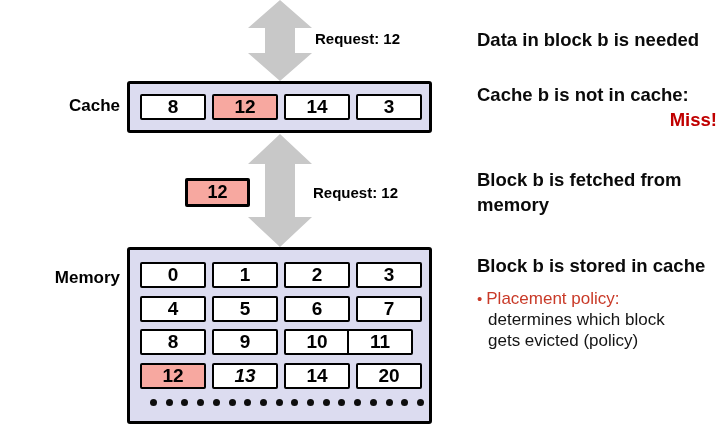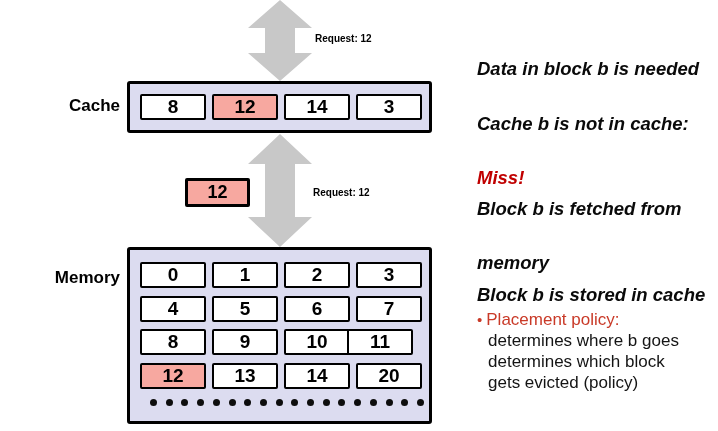--- a/index.html
+++ b/index.html
@@ -17,40 +17,40 @@
   #memory-box{top:247px;height:177px;}
 
   .cell{position:absolute;width:66px;height:26px;box-sizing:border-box;
     border:2.5px solid #000;border-radius:2px;background:#fff;
     display:flex;align-items:center;justify-content:center;
     font-weight:bold;font-size:19px;color:#000;}
   .cell.hl{background:var(--pink);}
 
   .arrow-svg{position:absolute;left:248px;}
 
-  .req-label{position:absolute;font-weight:bold;font-size:10px;color:#000;
+  .req-label{position:absolute;font-weight:bold;font-size:15px;color:#000;
     line-height:20px;white-space:nowrap;}
   #request-top{left:315px;top:29px;}
   #request-mid{left:313px;top:183px;}
 
   #moved-block{position:absolute;left:185px;top:178px;width:65px;height:29px;
     box-sizing:border-box;border:3px solid #000;border-radius:2px;background:var(--pink);
     display:flex;align-items:center;justify-content:center;
     font-weight:bold;font-size:18px;color:#000;}
 
   .dots-row{position:absolute;left:20px;top:148px;width:274px;height:8px;
     display:flex;justify-content:space-between;align-items:center;}
   .dot{width:7px;height:7px;border-radius:50%;background:#0d0d0d;}
 
   .ann{position:absolute;left:477px;width:240px;}
   #ann-0{top:27px;} #ann-1{top:82px;} #ann-2{top:167px;} #ann-3{top:254px;}
-  .line.h{font-size:18.5px;font-weight:bold;font-style:italic;color:#0a0a0a;line-height:25px;white-space:nowrap;margin-top:29px;}
+  .line.h{font-size:18.5px;font-weight:bold;color:#0a0a0a;line-height:25px;white-space:nowrap;}
   #ann-3 .line.h{line-height:24px;}
-  .line.h.red{color:var(--red);}
-  .line.bullet{font-size:17px;line-height:21px;color:var(--policy);margin-top:2px;white-space:nowrap;}
+  .line.h.red{color:var(--red);text-align:right;}
+  .line.bullet{font-size:17px;line-height:21px;color:var(--policy);margin-top:10px;white-space:nowrap;}
   .line.bullet .b-dot{margin-right:4px;font-size:15px;}
   .line.body{font-size:17px;line-height:21px;color:#141414;padding-left:11px;white-space:nowrap;}
 </style>
 </head>
 <body>
 
 <div id="canvas">
 
   <div id="cache-label" class="side-label">Cache</div>
   <div id="memory-label" class="side-label">Memory</div>
@@ -102,37 +102,36 @@
       <div class="cell" style="left: 226px; top: 12px;">3</div>
       <div class="cell" style="left: 10px; top: 45.5px;">4</div>
       <div class="cell" style="left: 82px; top: 45.5px;">5</div>
       <div class="cell" style="left: 154px; top: 45.5px;">6</div>
       <div class="cell" style="left: 226px; top: 45.5px;">7</div>
       <div class="cell" style="left: 10px; top: 79px;">8</div>
       <div class="cell" style="left: 82px; top: 79px;">9</div>
       <div class="cell" style="left: 154px; top: 79px;">10</div>
       <div class="cell" style="left: 217px; top: 79px;">11</div>
       <div class="cell hl" style="left: 10px; top: 112.5px;">12</div>
-      <div class="cell" style="left: 82px; top: 112.5px;">13</div>
+      <div class="cell" style="left: 82px; top: 112.5px; font-style: italic;">13</div>
       <div class="cell" style="left: 154px; top: 112.5px;">14</div>
       <div class="cell" style="left: 226px; top: 112.5px;">20</div>
     </div>
 
   <div id="ann-0" class="ann">
       <div class="line h">Data in block b is needed</div>
     </div>
   <div id="ann-1" class="ann">
       <div class="line h">Cache b is not in cache:</div>
       <div class="line h red">Miss!</div>
     </div>
   <div id="ann-2" class="ann">
       <div class="line h">Block b is fetched from</div>
       <div class="line h">memory</div>
     </div>
   <div id="ann-3" class="ann">
       <div class="line h">Block b is stored in cache</div>
       <div class="line bullet"><span class="b-dot">•</span><span>Placement policy:</span></div>
-      <div class="line body">determines where b goes</div>
       <div class="line body">determines which block</div>
       <div class="line body">gets evicted (policy)</div>
     </div>
 
 </div>
 
 </body></html>

